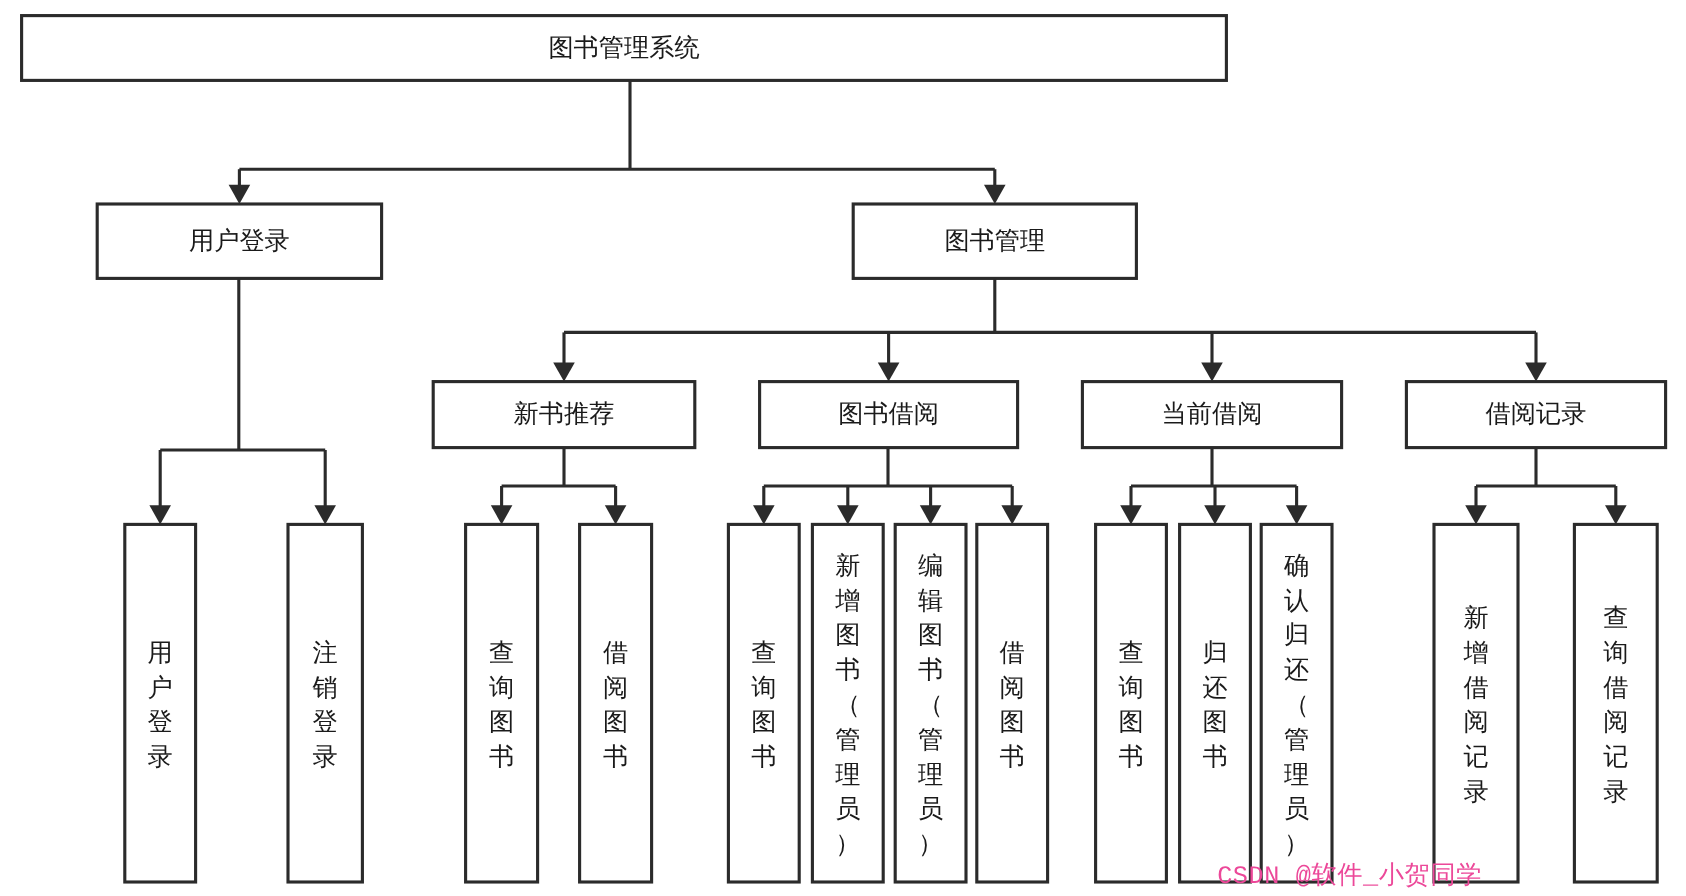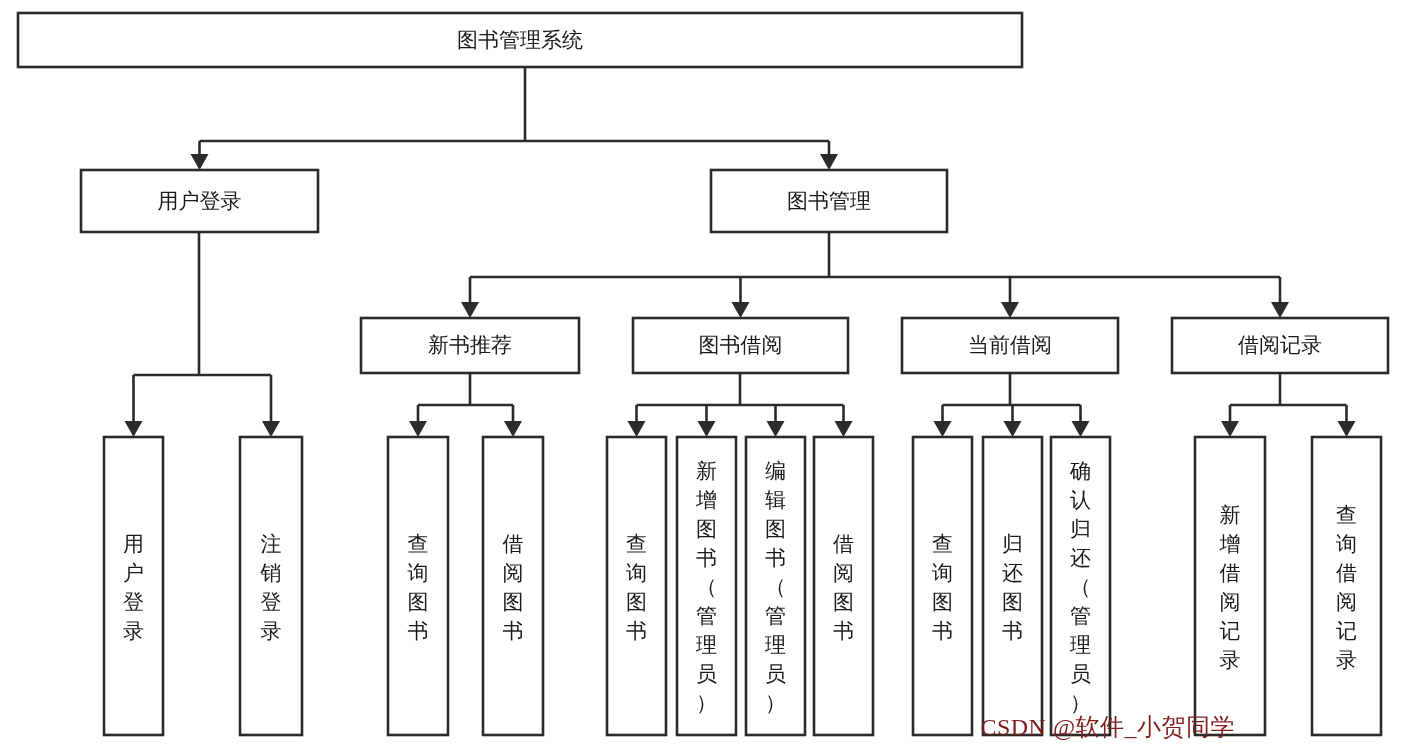--- a/index.html
+++ b/index.html
@@ -54,23 +54,23 @@
     font-family: "Liberation Sans", "DejaVu Sans", sans-serif;
     font-size: 21px;
     fill: #1a1a1a;
     text-anchor: middle;
     white-space: pre;
   }
   .watermark {
     position: absolute;
     right: 8px;
     bottom: 4px;
-    font-family: Liberation Serif, serif;
-    font-size: 24px;
-    color: #7f1d1d;
+    font-family: Liberation Mono, monospace;
+    font-size: 21px;
+    color: #ec4899;
     letter-spacing: 0.5px;
     user-select: none;
     pointer-events: none;
   }
 </style>
 </head>
 <body>
 
 <div id="diagram-root">
 

